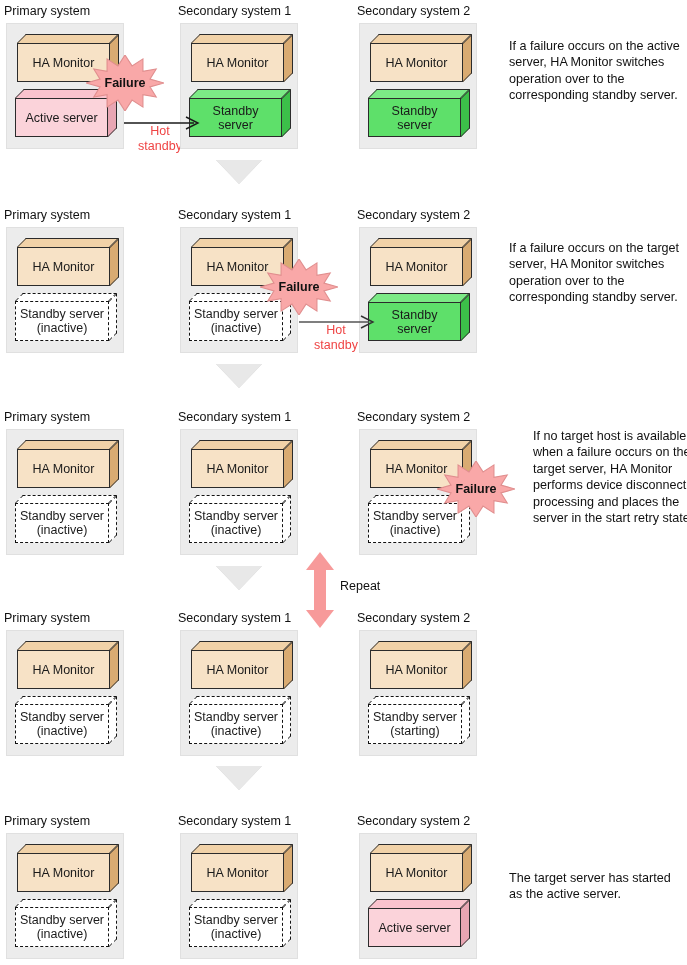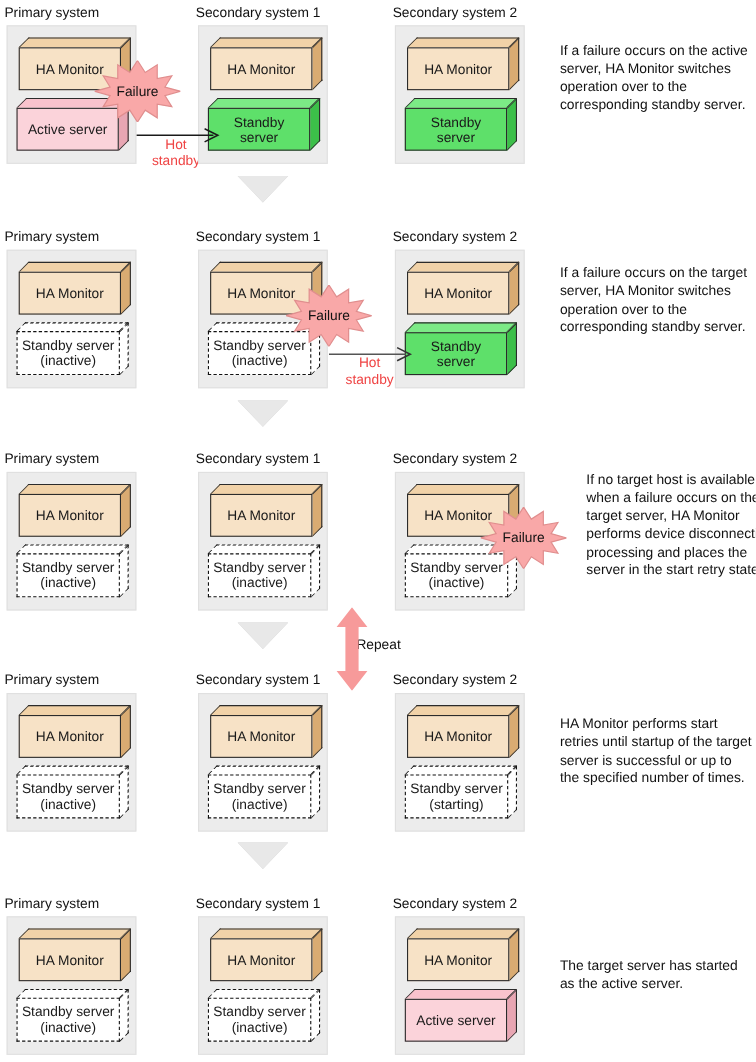--- a/index.html
+++ b/index.html
@@ -134,20 +134,21 @@
     width: 78px; height: 56px;
     z-index: 20;
   }
   .burst svg { display:block; width: 100%; height: 100%; }
   .burst .btxt {
     position: absolute;
     left: 0; top: 0; width: 100%; height: 100%;
     display: flex; align-items: center; justify-content: center;
     font-size: 12.5px;
     color: #111;
+    font-weight: bold;
   }
 
   
   .tri-down {
     position: absolute;
     width: 0; height: 0;
     border-left: 23px solid transparent;
     border-right: 23px solid transparent;
     border-top: 24px solid #e8e8e8;
     filter: drop-shadow(0 0 0.4px #cfcfcf);
@@ -410,21 +411,21 @@
 
   <div class="desc" style="left:509px; top:428px;margin-left:24px;">If no target host is available when a failure occurs on the target server, HA Monitor performs device disconnection processing and places the server in the start retry state.</div>
 
   <div class="tri-down" style="left:216px; top:566px;"></div>
 
   <div class="repeat-arrow" style="left:305px; top:552px;">
     <svg width="30" height="76" viewBox="0 0 30 76">
       <polygon points="15,0 29,18 21,18 21,58 29,58 15,76 1,58 9,58 9,18 1,18" fill="#f79a9a"></polygon>
     </svg>
   </div>
-  <div class="repeat-label" style="left:324px; top:579px;">Repeat</div>
+  <div class="repeat-label" style="left:340px; top:579px;">Repeat</div>
 
   <div class="sys-label" style="left:4px; top:611px;">Primary system</div>
   <div class="sys-label" style="left:178px; top:611px;">Secondary system 1</div>
   <div class="sys-label" style="left:357px; top:611px;">Secondary system 2</div>
 
   <div class="panel" style="left:6px; top:630px; width:118px; height:126px;">
     <div class="box3d c-ha" style="left:10px; top:10px; width:102px; height:48px;">
       <div class="top"></div>
       <div class="side"></div>
       <div class="face">
@@ -470,21 +471,20 @@
     <div class="boxdash" style="left:8px; top:65px; width:102px; height:48px;">
       <div class="top"></div>
       <div class="side"></div>
       <div class="face">
         <span>Standby server</span>
         <span>(starting)</span>
       </div>
     </div>
   </div>
 
-  <div class="desc" style="left:509px; top:650px;">HA Monitor performs start retries until startup of the target server is successful or up to the specified number of times.</div>
 
   <div class="tri-down" style="left:216px; top:766px;"></div>
 
   <div class="sys-label" style="left:4px; top:814px;">Primary system</div>
   <div class="sys-label" style="left:178px; top:814px;">Secondary system 1</div>
   <div class="sys-label" style="left:357px; top:814px;">Secondary system 2</div>
 
   <div class="panel" style="left:6px; top:833px; width:118px; height:126px;">
     <div class="box3d c-ha" style="left:10px; top:10px; width:102px; height:48px;">
       <div class="top"></div>

